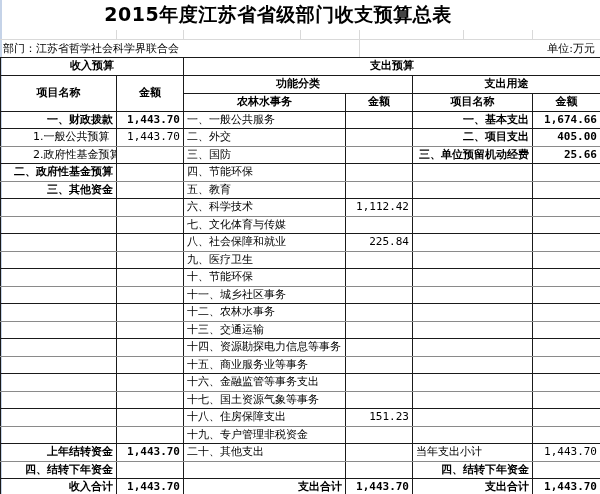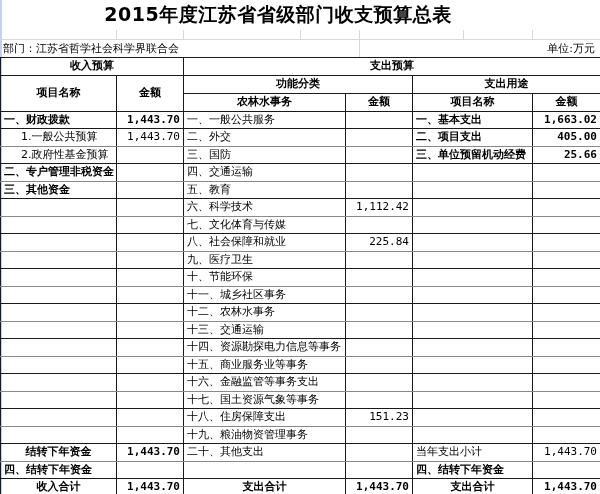--- a/index.html
+++ b/index.html
@@ -14,22 +14,22 @@
   .grid-row::after { content: ""; position: absolute; left: 0; right: 0; bottom: 0; border-bottom: 1px solid #d9d9d9; }
   .dept-row { position: absolute; left: 0; top: 40px; width: 600px; height: 17px;
               font-size: 11px; display: flex; align-items: center; }
   .dept-row .dept { padding-left: 3px; flex: 1; }
   .dept-row .unit { padding-right: 5px; }
   .dept-row .sep { position: absolute; left: 359px; top: 0; height: 17px; border-left: 1px solid #d9d9d9; }
   table { position: absolute; left: 0; top: 57px; border-collapse: collapse; table-layout: fixed; width: 600px; }
   td { border: 1px solid #1a1a1a; height: 16.5px; padding: 0 3px; font-size: 11px; white-space: nowrap; overflow: hidden; line-height: 16px; }
   td.c { text-align: center; }
   td.r { text-align: right; font-family: "DejaVu Sans Mono", "Liberation Mono", monospace; font-size: 11px; }
-  td.b { font-weight: bold; }
-  td.ind { padding-left: 20px; }
+  td.b { font-weight: bold; text-align: right; }
+  td.ind { padding-left: 32px; }
   tr.hdr td { font-weight: bold; text-align: center; margin-left: 44px; }
   tr.hdr2 td { height: 17px; }
   tr.gray td { border-bottom-color: #8a8a8a; }
 </style>
 </head>
 <body>
 
 <div class="left-edge"></div>
 
 <div class="title-row">2015年度江苏省省级部门收支预算总表</div>
@@ -76,42 +76,42 @@
       <td>金额</td>
     </tr>
   </tbody>
   <tbody id="data-rows">
       <tr>
         <td class="b">一、财政拨款</td>
         <td class="r b">1,443.70</td>
         <td class="">一、一般公共服务</td>
         <td class="r"></td>
         <td class="b">一、基本支出</td>
-        <td class="r b">1,663.02</td>
+        <td class="r b">1,674.66</td>
       </tr>
       <tr class="gray">
         <td class="ind">1.一般公共预算</td>
         <td class="r">1,443.70</td>
         <td class="">二、外交</td>
         <td class="r"></td>
         <td class="b">二、项目支出</td>
         <td class="r b">405.00</td>
       </tr>
       <tr>
         <td class="ind">2.政府性基金预算</td>
         <td class="r"></td>
         <td class="">三、国防</td>
         <td class="r"></td>
         <td class="b">三、单位预留机动经费</td>
         <td class="r b">25.66</td>
       </tr>
       <tr class="gray">
-        <td class="b">二、专户管理非税资金</td>
+        <td class="b">二、政府性基金预算</td>
         <td class="r b"></td>
-        <td class="">四、交通运输</td>
+        <td class="">四、节能环保</td>
         <td class="r"></td>
         <td class=""></td>
         <td class="r"></td>
       </tr>
       <tr>
         <td class="b">三、其他资金</td>
         <td class="r b"></td>
         <td class="">五、教育</td>
         <td class="r"></td>
         <td class=""></td>
@@ -217,27 +217,27 @@
         <td class=""></td>
         <td class="r"></td>
         <td class="">十八、住房保障支出</td>
         <td class="r">151.23</td>
         <td class=""></td>
         <td class="r"></td>
       </tr>
       <tr>
         <td class=""></td>
         <td class="r"></td>
-        <td class="">十九、粮油物资管理事务</td>
-        <td class="r"></td>
-        <td class=""></td>
-        <td class="r"></td>
-      </tr>
-      <tr class="gray">
-        <td class="b c">结转下年资金</td>
+        <td class="">十九、专户管理非税资金</td>
+        <td class="r"></td>
+        <td class=""></td>
+        <td class="r"></td>
+      </tr>
+      <tr class="gray">
+        <td class="b c">上年结转资金</td>
         <td class="r b">1,443.70</td>
         <td class="">二十、其他支出</td>
         <td class="r"></td>
         <td class="">当年支出小计</td>
         <td class="r">1,443.70</td>
       </tr>
       <tr>
         <td class="b">四、结转下年资金</td>
         <td class="r b"></td>
         <td class=""></td>

